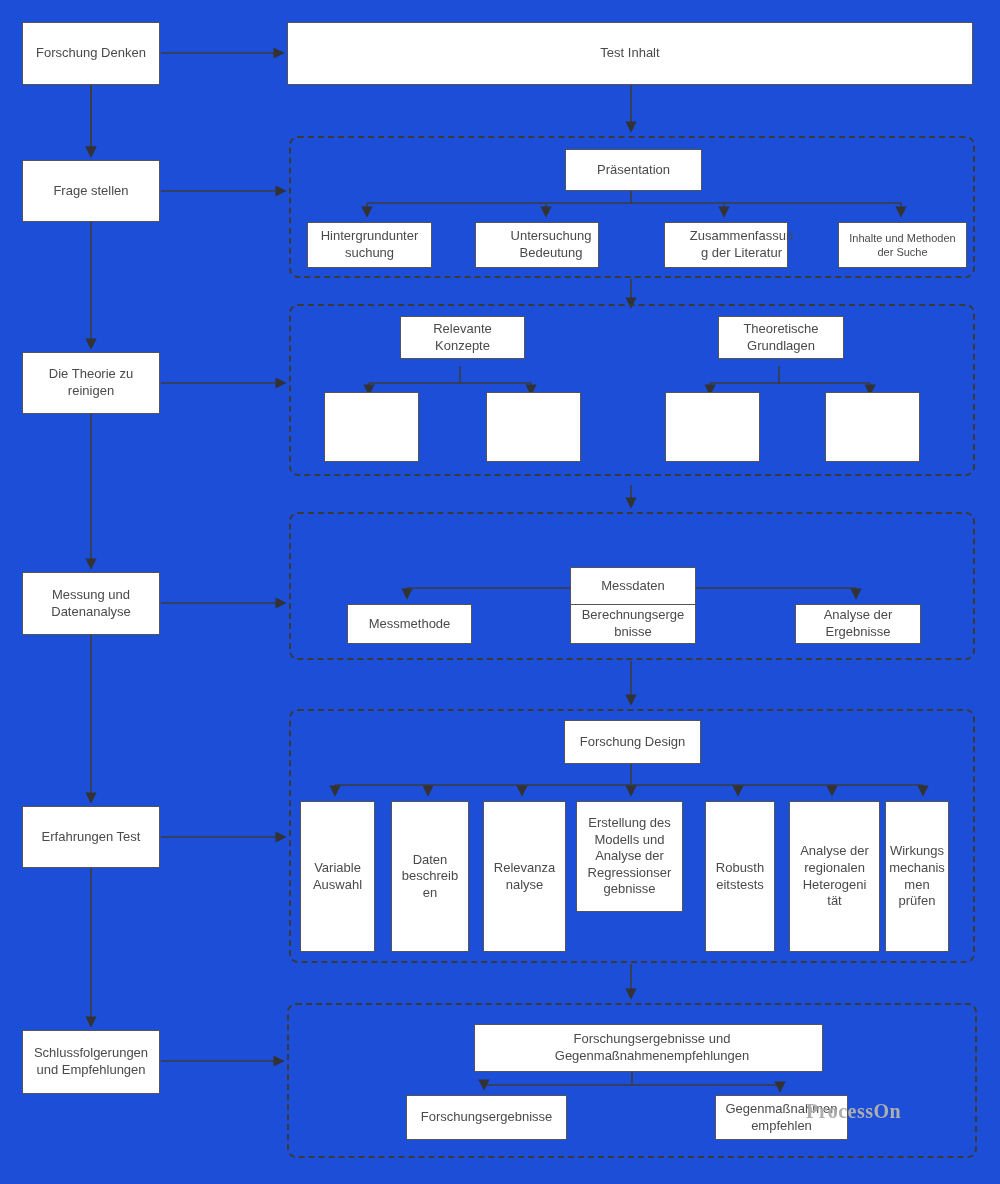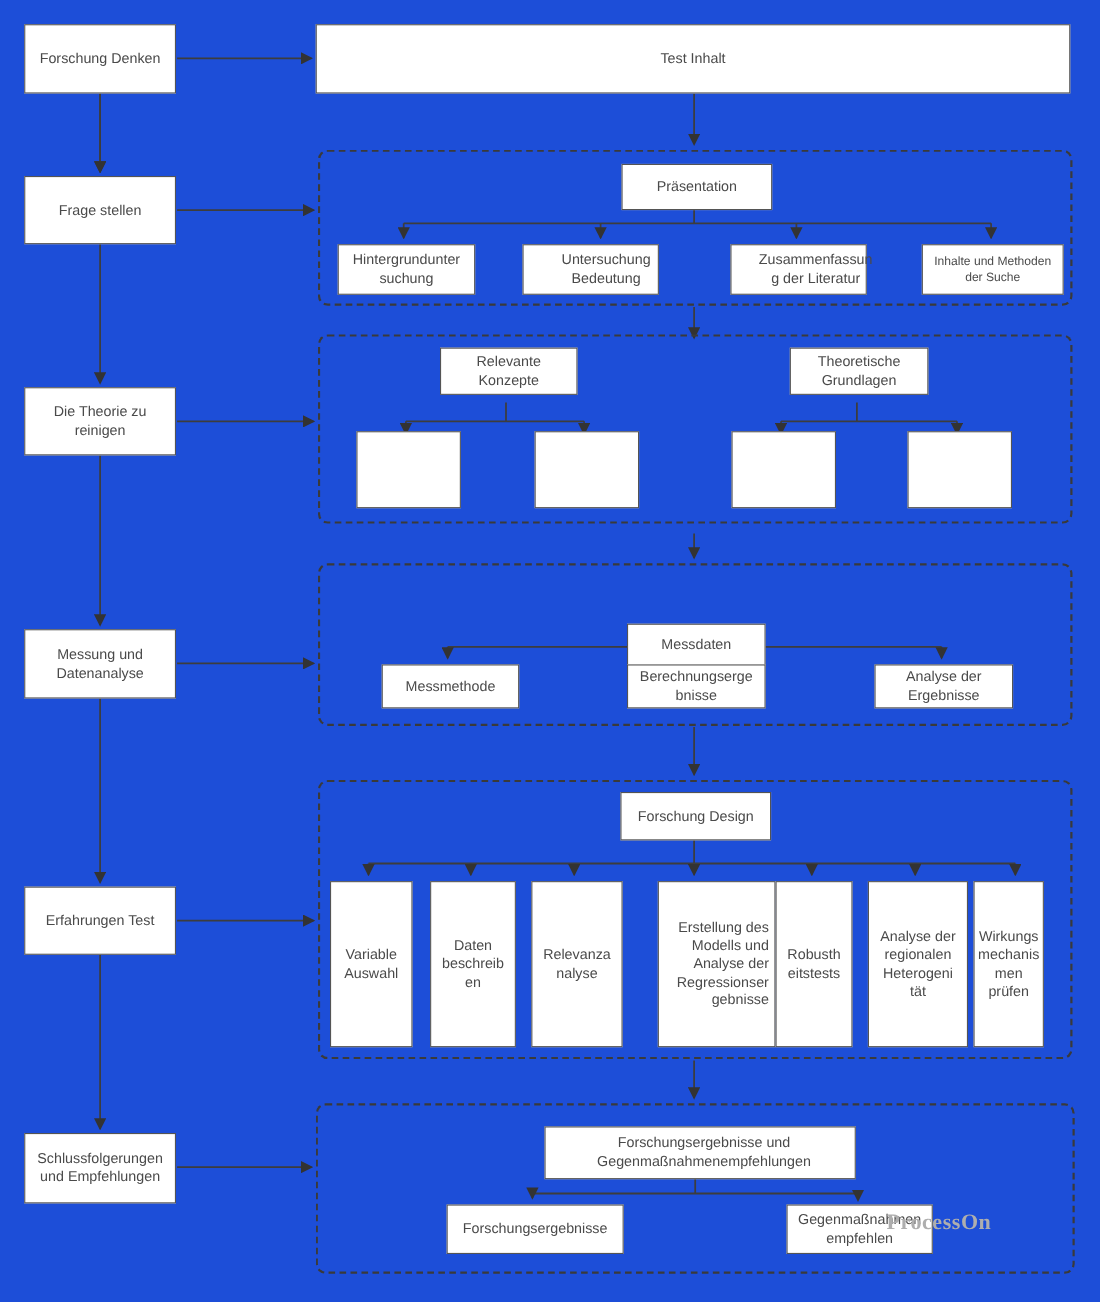--- a/index.html
+++ b/index.html
@@ -147,27 +147,27 @@
     <div class="node" style="left:56px;top:90px;width:125px;height:40px;">Messmethode</div>
     <div class="node" style="left:279px;top:90px;width:126px;height:40px;">Berechnungserge bnisse</div>
     <div class="node" style="left:504px;top:90px;width:126px;height:40px;">Analyse der Ergebnisse</div>
   </div>
 
   <div class="section" style="left:289px;top:709px;width:686px;height:254px;">
     <div class="node" style="left:273px;top:9px;width:137px;height:44px;">Forschung Design</div>
     <div class="node" style="left:9px;top:90px;width:75px;height:151px;">Variable Auswahl</div>
     <div class="node" style="left:100px;top:90px;width:78px;height:151px;">Daten beschreib en</div>
     <div class="node" style="left:192px;top:90px;width:83px;height:151px;">Relevanza nalyse</div>
-    <div class="node" style="left:307px;top:90px;width:107px;height:151px;text-align:right;">Erstellung des Modells und Analyse der Regressionser gebnisse</div>
+    <div class="node" style="left:285px;top:90px;width:107px;height:111px;">Erstellung des Modells und Analyse der Regressionser gebnisse</div>
     <div class="node" style="left:414px;top:90px;width:70px;height:151px;">Robusth eitstests</div>
     <div class="node" style="left:498px;top:90px;width:91px;height:151px;">Analyse der regionalen Heterogeni tät</div>
     <div class="node" style="left:594px;top:90px;width:64px;height:151px;">Wirkungs mechanis men prüfen</div>
   </div>
 
   <div class="section" style="left:287px;top:1003px;width:690px;height:155px;">
-    <div class="node" style="left:206px;top:19px;width:283px;height:48px;padding-left:12px;">Forschungsergebnisse und Gegenmaßnahmenempfehlungen</div>
+    <div class="node" style="left:185px;top:19px;width:349px;height:48px;padding-left:12px;">Forschungsergebnisse und Gegenmaßnahmenempfehlungen</div>
     <div class="node" style="left:117px;top:90px;width:161px;height:45px;">Forschungsergebnisse</div>
     <div class="node" style="left:426px;top:90px;width:133px;height:45px;">Gegenmaßnahmen empfehlen</div>
   </div>
 
   <div class="watermark" style="left:806px;top:1100px;">ProcessOn</div>
 
 </div>
 
 </body></html>

